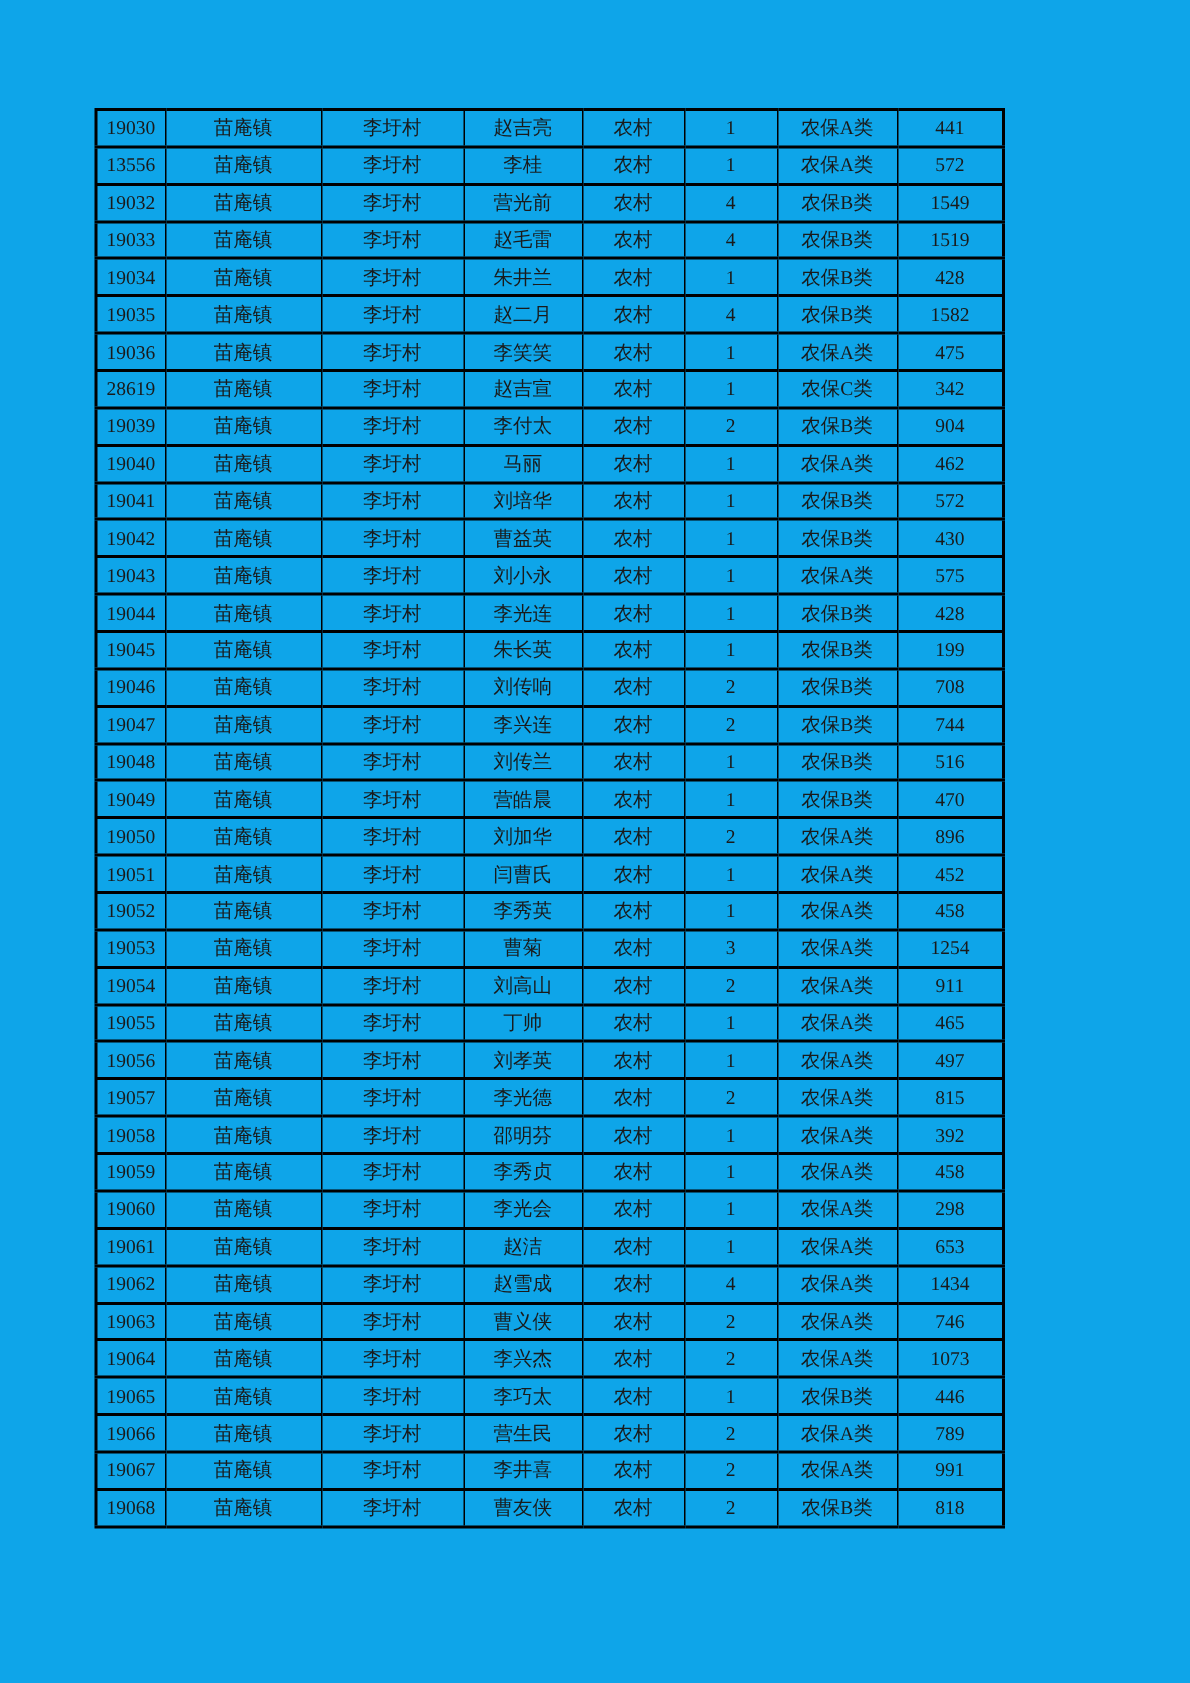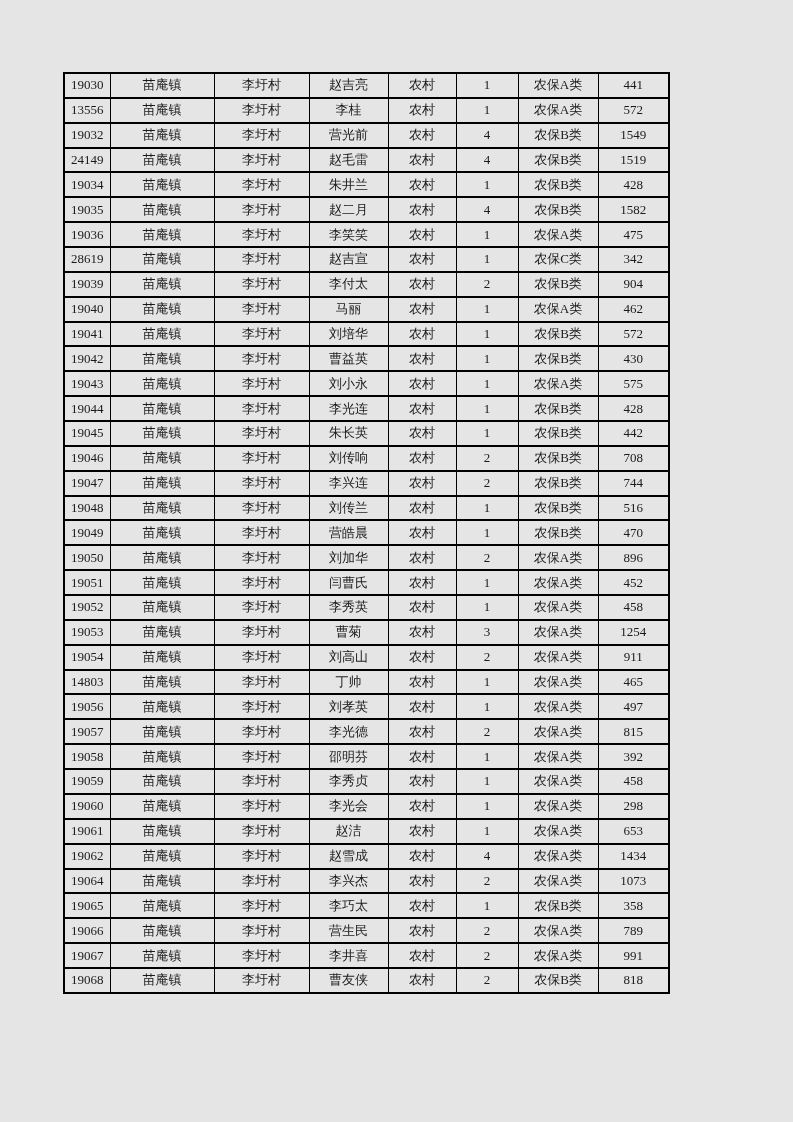--- a/index.html
+++ b/index.html
@@ -4,21 +4,21 @@
 <style>
   html, body {
     margin: 0;
     padding: 0;
     background: #ffffff;
   }
   .page {
     position: relative;
     width: 793px;
     height: 1122px;
-    background: #e5e5e5;
+    background: #0ea5e9;
     overflow: hidden;
     font-family: "Liberation Serif", "DejaVu Serif", serif;
   }
   table.grid {
     position: absolute;
     left: 63px;
     top: 72px;
     width: 605px;
     border-collapse: collapse;
     table-layout: fixed;
@@ -93,21 +93,21 @@
           <td>19032</td>
           <td>苗庵镇</td>
           <td>李圩村</td>
           <td>营光前</td>
           <td>农村</td>
           <td>4</td>
           <td>农保B类</td>
           <td>1549</td>
         </tr>
         <tr>
-          <td>24149</td>
+          <td>19033</td>
           <td>苗庵镇</td>
           <td>李圩村</td>
           <td>赵毛雷</td>
           <td>农村</td>
           <td>4</td>
           <td>农保B类</td>
           <td>1519</td>
         </tr>
         <tr>
           <td>19034</td>
@@ -210,21 +210,21 @@
           <td>428</td>
         </tr>
         <tr>
           <td>19045</td>
           <td>苗庵镇</td>
           <td>李圩村</td>
           <td>朱长英</td>
           <td>农村</td>
           <td>1</td>
           <td>农保B类</td>
-          <td>442</td>
+          <td>199</td>
         </tr>
         <tr>
           <td>19046</td>
           <td>苗庵镇</td>
           <td>李圩村</td>
           <td>刘传响</td>
           <td>农村</td>
           <td>2</td>
           <td>农保B类</td>
           <td>708</td>
@@ -303,21 +303,21 @@
           <td>19054</td>
           <td>苗庵镇</td>
           <td>李圩村</td>
           <td>刘高山</td>
           <td>农村</td>
           <td>2</td>
           <td>农保A类</td>
           <td>911</td>
         </tr>
         <tr>
-          <td>14803</td>
+          <td>19055</td>
           <td>苗庵镇</td>
           <td>李圩村</td>
           <td>丁帅</td>
           <td>农村</td>
           <td>1</td>
           <td>农保A类</td>
           <td>465</td>
         </tr>
         <tr>
           <td>19056</td>
@@ -383,38 +383,48 @@
           <td>19062</td>
           <td>苗庵镇</td>
           <td>李圩村</td>
           <td>赵雪成</td>
           <td>农村</td>
           <td>4</td>
           <td>农保A类</td>
           <td>1434</td>
         </tr>
         <tr>
+          <td>19063</td>
+          <td>苗庵镇</td>
+          <td>李圩村</td>
+          <td>曹义侠</td>
+          <td>农村</td>
+          <td>2</td>
+          <td>农保A类</td>
+          <td>746</td>
+        </tr>
+        <tr>
           <td>19064</td>
           <td>苗庵镇</td>
           <td>李圩村</td>
           <td>李兴杰</td>
           <td>农村</td>
           <td>2</td>
           <td>农保A类</td>
           <td>1073</td>
         </tr>
         <tr>
           <td>19065</td>
           <td>苗庵镇</td>
           <td>李圩村</td>
           <td>李巧太</td>
           <td>农村</td>
           <td>1</td>
           <td>农保B类</td>
-          <td>358</td>
+          <td>446</td>
         </tr>
         <tr>
           <td>19066</td>
           <td>苗庵镇</td>
           <td>李圩村</td>
           <td>营生民</td>
           <td>农村</td>
           <td>2</td>
           <td>农保A类</td>
           <td>789</td>

